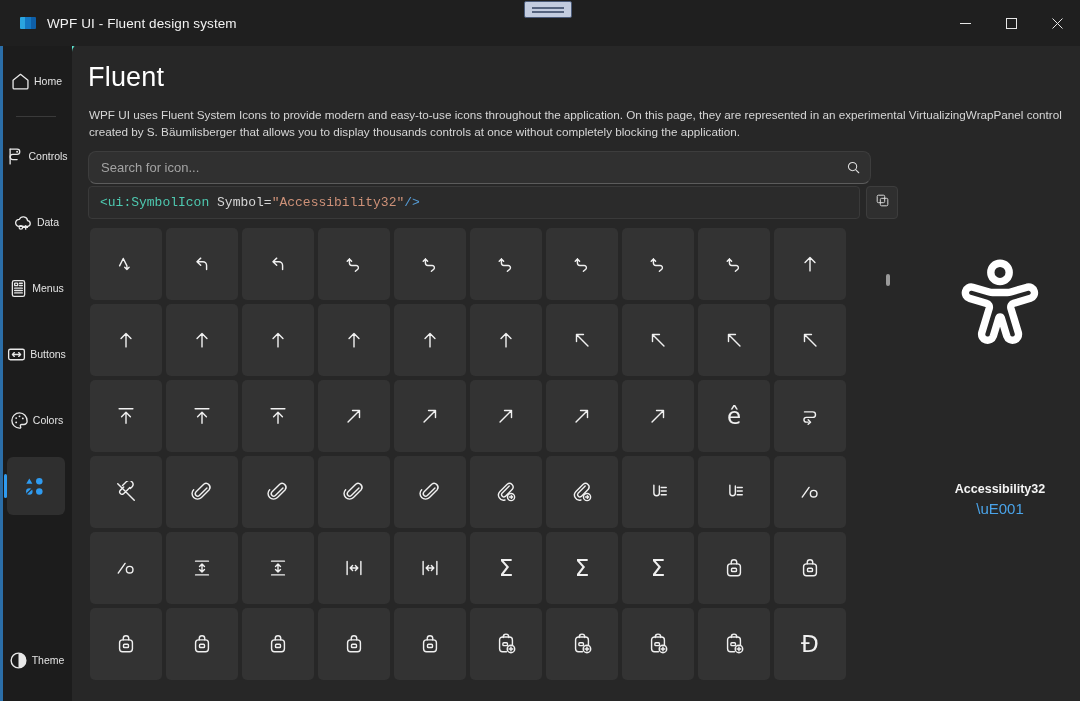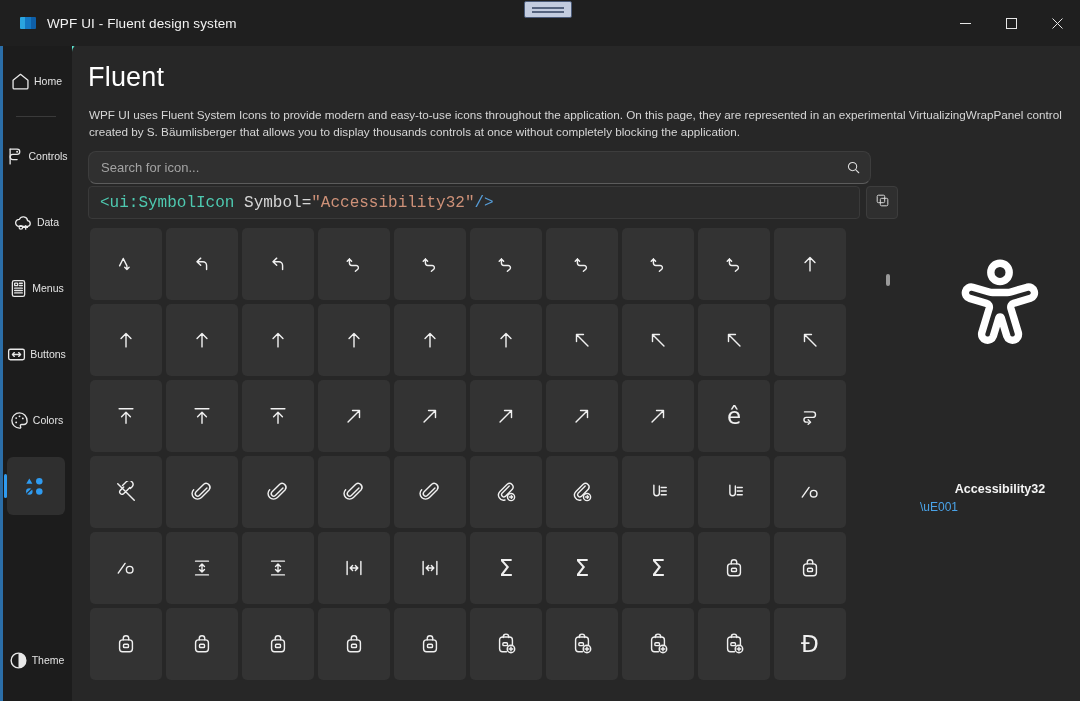--- a/index.html
+++ b/index.html
@@ -130,21 +130,21 @@
     display: flex; gap: 6px;
   }
   .code-box {
     flex: 1; height: 33px;
     background: #2b2b2b;
     border: 1px solid #3a3a3a;
     border-radius: 4px;
     display: flex; align-items: center;
     padding: 0 11px;
     font-family: "Liberation Mono", monospace;
-    font-size: 16px; white-space: nowrap; overflow: hidden;
+    font-size: 13px; white-space: nowrap; overflow: hidden;
   }
   .code-box .t-tag { color: #4ec9b0; }
   .code-box .t-attr { color: #d6d6d6; }
   .code-box .t-str { color: #ce9178; }
   .code-box .t-close { color: #569cd6; }
   .copy-btn {
     width: 32px; height: 33px;
     background: #2f2f2f; border: 1px solid #3d3d3d; border-radius: 4px;
     display: flex; align-items: center; justify-content: center; color: #d9d9d9;
   }
@@ -186,22 +186,22 @@
     position: absolute; left: 848px; top: 190px; width: 160px; height: 290px;
     display: flex; flex-direction: column; align-items: center;
   }
   .preview-icon { margin-top: 20px; color: #ffffff; }
   .preview-icon svg { display: block; }
   .preview-name {
     position: absolute; top: 248px; width: 100%; text-align: center;
     font-size: 12.5px; font-weight: bold; color: #f4f4f4;
   }
   .preview-code {
-    position: absolute; top: 266px; width: 100%; text-align: left;
-    font-size: 12px; color: #4aa3e8;
+    position: absolute; top: 266px; width: 100%; text-align: center;
+    font-size: 15px; color: #4aa3e8;
   }
 </style>
 </head>
 <body>
 
 <div id="app">
 
   <div class="top-accent"></div>
   <div class="snap-widget">
     <i></i>

